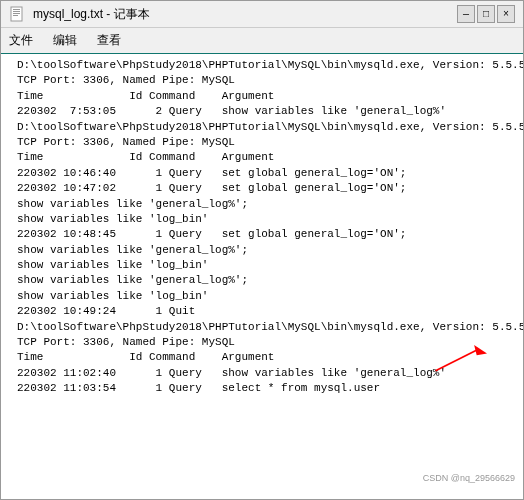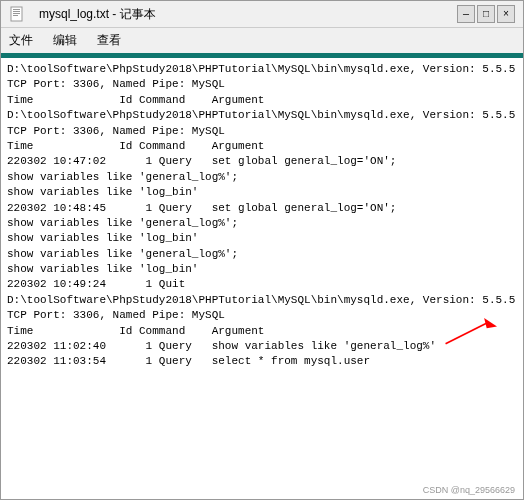--- a/index.html
+++ b/index.html
@@ -21,21 +21,21 @@
       background: white;
       border: 1px solid #999;
       display: flex;
       flex-direction: column;
     }
     .title-bar {
       background: #f0f0f0;
       padding: 4px 8px;
       display: flex;
       align-items: center;
-      gap: 14px;
+      gap: 8px;
       border-bottom: 1px solid #ccc;
       flex-shrink: 0;
     }
     .title-icon {
       width: 16px;
       height: 16px;
       flex-shrink: 0;
     }
     .title-text {
       font-family: 'Microsoft YaHei', sans-serif;
@@ -56,36 +56,36 @@
       align-items: center;
       justify-content: center;
       font-size: 10px;
       cursor: pointer;
     }
     .menu-bar {
       background: #f0f0f0;
       padding: 2px 4px;
       display: flex;
       gap: 12px;
-      border-bottom: 5px solid #0f766e;
+      border-bottom: 1px solid #0f766e;
       flex-shrink: 0;
     }
     .menu-item {
       font-family: 'Microsoft YaHei', sans-serif;
       font-size: 12px;
       color: #000;
       padding: 2px 4px;
       cursor: pointer;
     }
     .content-area {
       flex: 1;
       background: white;
       overflow-y: auto;
       overflow-x: auto;
-      padding: 4px 6px;
+      padding: 4px 16px;
       position: relative;
     }
     .log-line {
       white-space: pre;
       line-height: 1.4;
       color: #000;
       font-size: 11px;
     }
     .annotation-container {
       position: relative;
@@ -93,21 +93,21 @@
     .red-arrow {
       position: absolute;
       right: 60px;
       bottom: 28px;
       width: 60px;
       height: 30px;
       pointer-events: none;
     }
     .watermark {
       position: absolute;
-      bottom: 4px;
+      bottom: 16px;
       right: 8px;
       font-size: 9px;
       color: #999;
       font-family: sans-serif;
     }
   </style>
 </head>
 <body>
 
 <div class="window">
@@ -130,23 +130,25 @@
     <span class="menu-item">文件</span>
     <span class="menu-item">编辑</span>
     <span class="menu-item">查看</span>
   </div>
   <div class="content-area">
     <div class="annotation-container">
       <div id="log-lines-container">
           <div class="log-line">D:\toolSoftware\PhpStudy2018\PHPTutorial\MySQL\bin\mysqld.exe, Version: 5.5.5</div>
           <div class="log-line">TCP Port: 3306, Named Pipe: MySQL</div>
           <div class="log-line">Time             Id Command    Argument</div>
+          <div class="log-line">220302  7:53:05      2 Query   show variables like 'general_log%'</div>
           <div class="log-line">D:\toolSoftware\PhpStudy2018\PHPTutorial\MySQL\bin\mysqld.exe, Version: 5.5.5</div>
           <div class="log-line">TCP Port: 3306, Named Pipe: MySQL</div>
           <div class="log-line">Time             Id Command    Argument</div>
+          <div class="log-line">220302 10:46:40      1 Query   set global general_log='ON';</div>
           <div class="log-line">220302 10:47:02      1 Query   set global general_log='ON';</div>
           <div class="log-line">show variables like 'general_log%';</div>
           <div class="log-line">show variables like 'log_bin'</div>
           <div class="log-line">220302 10:48:45      1 Query   set global general_log='ON';</div>
           <div class="log-line">show variables like 'general_log%';</div>
           <div class="log-line">show variables like 'log_bin'</div>
           <div class="log-line">show variables like 'general_log%';</div>
           <div class="log-line">show variables like 'log_bin'</div>
           <div class="log-line">220302 10:49:24      1 Quit</div>
           <div class="log-line">D:\toolSoftware\PhpStudy2018\PHPTutorial\MySQL\bin\mysqld.exe, Version: 5.5.5</div>

